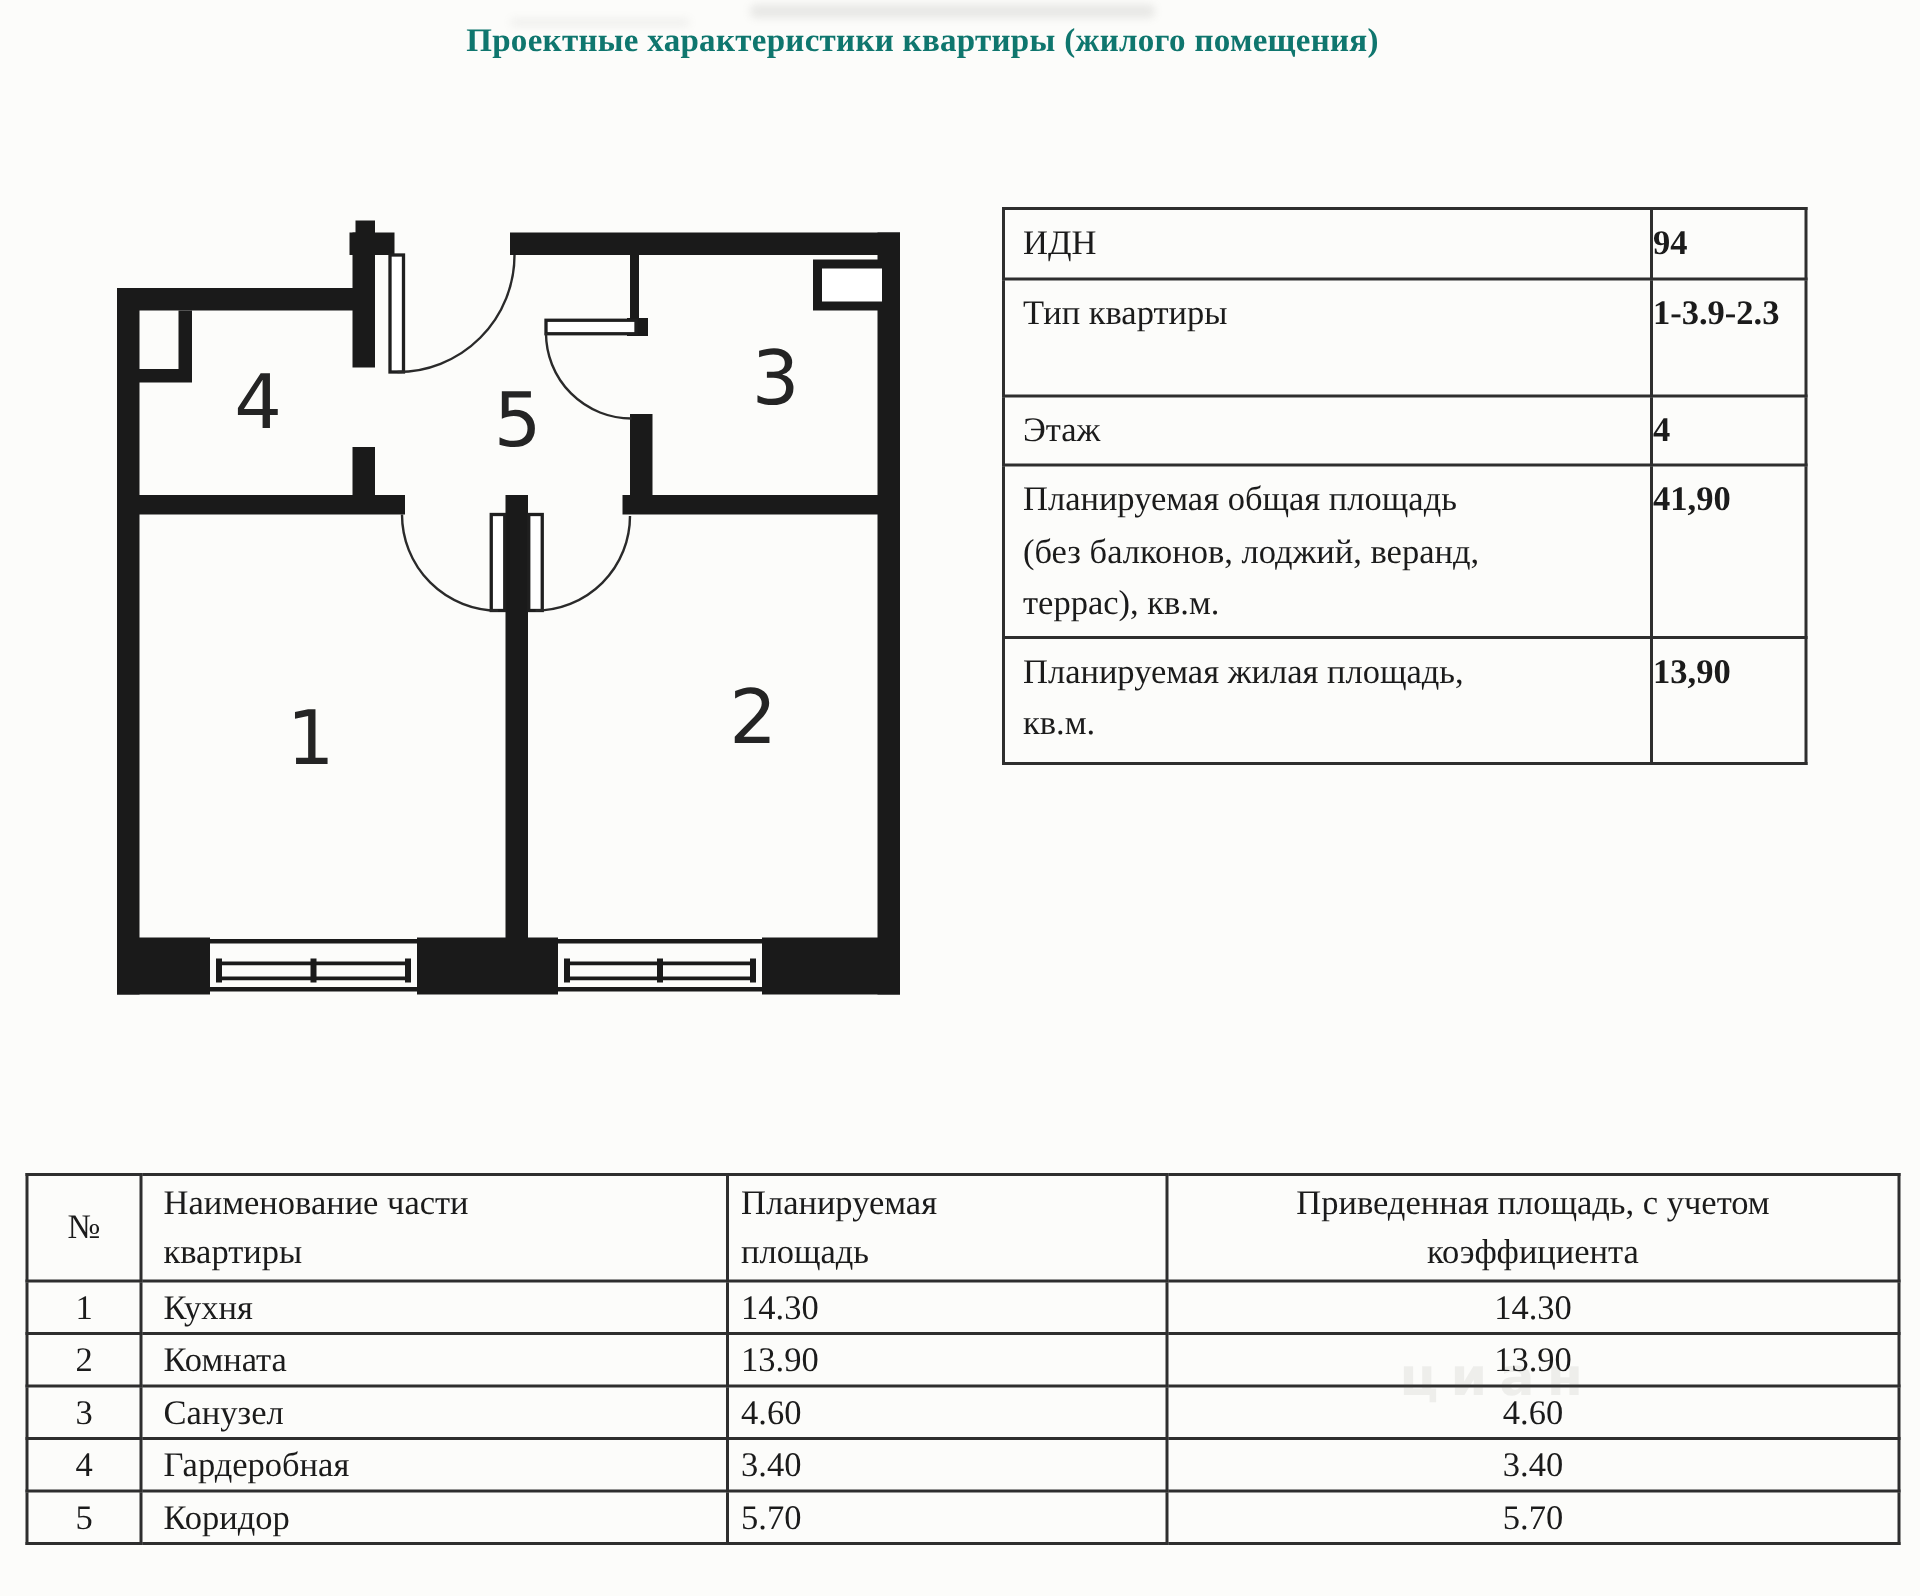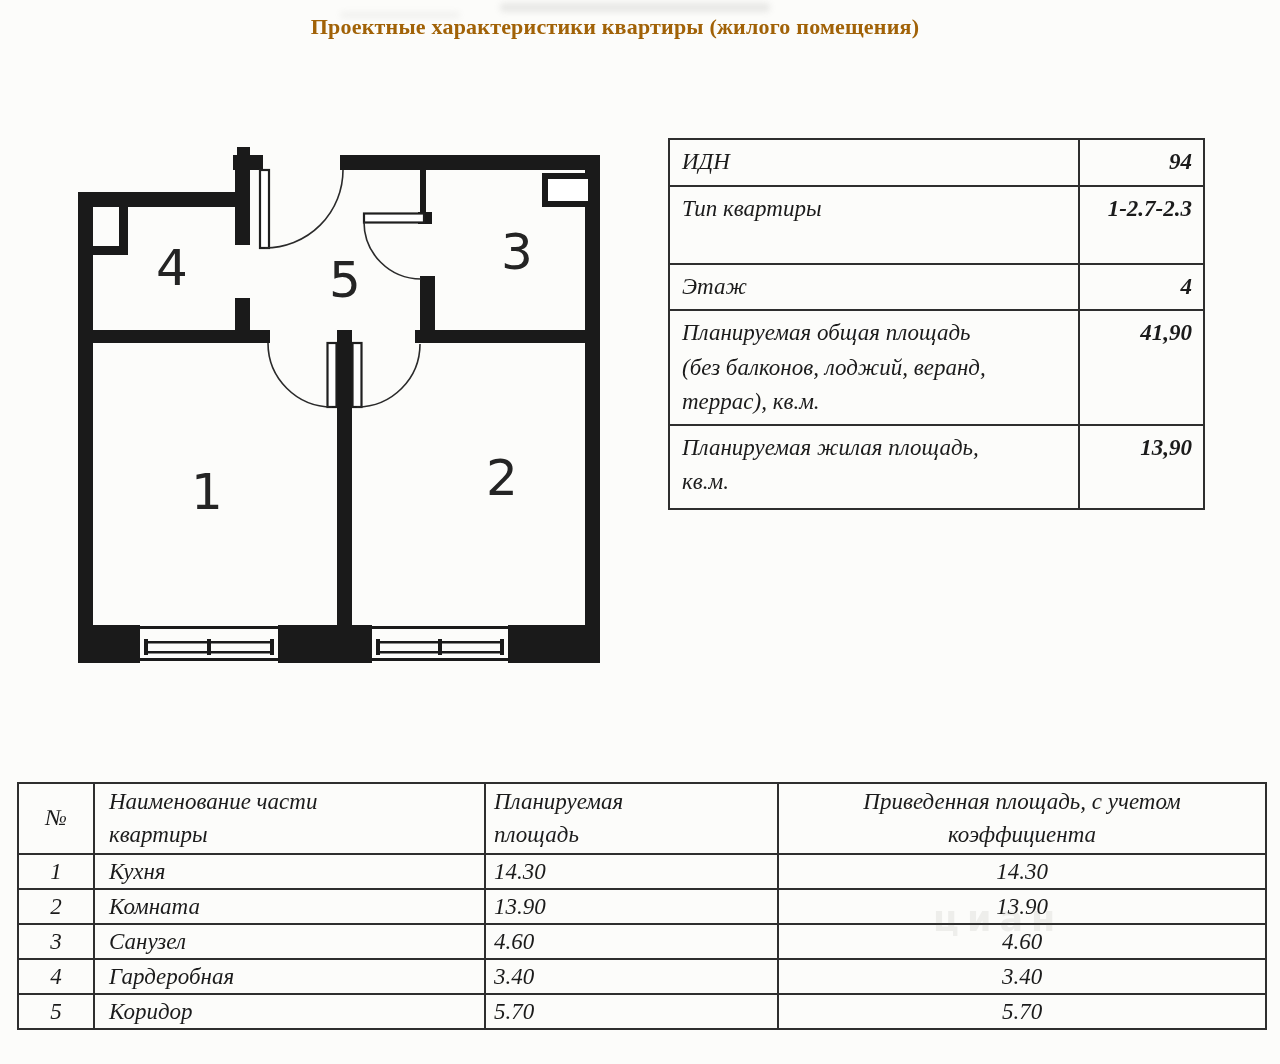--- a/index.html
+++ b/index.html
@@ -8,44 +8,44 @@
     background:#fcfcfa;
     font-family:"Liberation Serif", serif;
     color:#1b1b1b;
     position:relative;
     overflow:hidden;
   }
   
   .doc-title{
     position:absolute;top:14px;left:0;width:1230px;
     text-align:center;font-weight:bold;font-size:22px;
-    letter-spacing:.2px;color:#a16207;
+    letter-spacing:.2px;color:#0f766e;
   }
   
   .smudge{position:absolute;background:#8d8d8a;opacity:.18;filter:blur(3px);border-radius:4px;}
   .watermark{
     position:absolute;left:933px;top:899px;width:260px;
     font-family:"DejaVu Sans",sans-serif;font-weight:bold;
     font-size:35px;letter-spacing:8px;color:#55554f;opacity:.08;
     pointer-events:none;
   }
   
-  table{border-collapse:collapse;font-style:italic;}
+  table{border-collapse:collapse;}
   .info-table{
     position:absolute;left:668px;top:138px;width:537px;
     table-layout:fixed;
   }
   .info-table td{
     border:2px solid #2e2e2e;
     vertical-align:top;
     font-size:23px;line-height:1.5;
     padding:5px 10px 4px 12px;
   }
   .info-table td.val{
-    width:101px;text-align:right;font-weight:bold;padding:5px 11px;
+    width:101px;text-align:left;font-weight:bold;padding:5px 0;
   }
   .preline{white-space:pre-line;}
   .ir1{height:44px}.ir2{height:78px}.ir3{height:36px}
   .ir4{height:107px}.ir5{height:178px}.ir6{height:84px}
   
   .rooms-table{
     position:absolute;left:17px;top:782px;width:1170px;
     table-layout:fixed;
   }
   .rooms-table td,.rooms-table th{
@@ -145,21 +145,21 @@
 </svg>
 
 <table class="info-table">
   <tbody>
     <tr class="ir1">
       <td class="preline">ИДН</td>
       <td class="val">94</td>
     </tr>
     <tr class="ir2">
       <td class="preline">Тип квартиры</td>
-      <td class="val">1-2.7-2.3</td>
+      <td class="val">1-3.9-2.3</td>
     </tr>
     <tr class="ir3">
       <td class="preline">Этаж</td>
       <td class="val">4</td>
     </tr>
     <tr class="ir4">
       <td class="preline">Планируемая общая площадь
 (без балконов, лоджий, веранд,
 террас), кв.м.</td>
       <td class="val">41,90</td>

